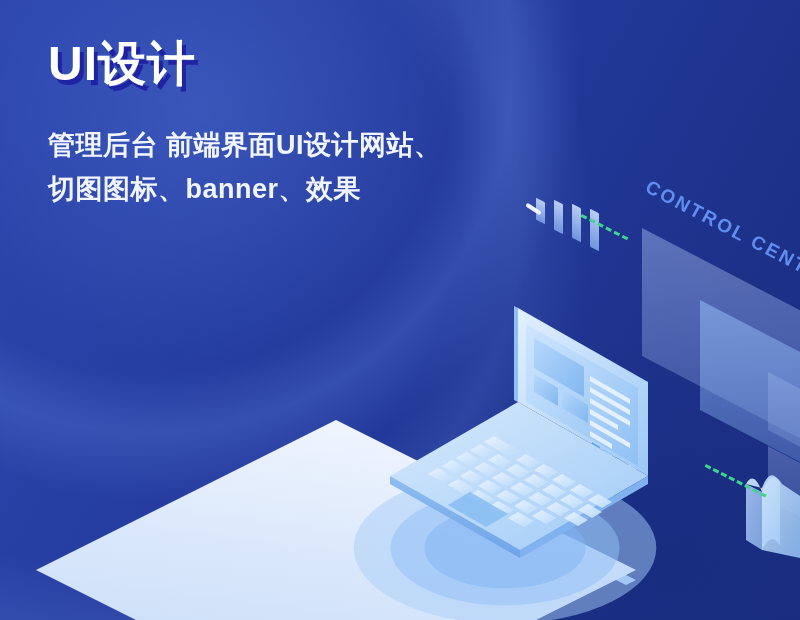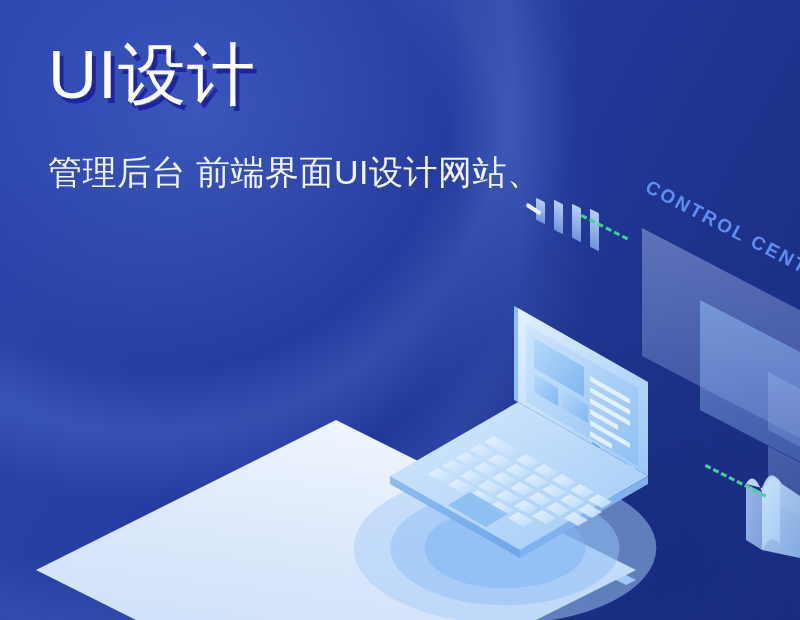--- a/index.html
+++ b/index.html
@@ -49,32 +49,32 @@
   }
 
   
   .text-block {
     position: absolute;
     left: 48px;
     top: 38px;
     z-index: 30;
   }
   .headline {
-    font-size: 68px;
-    font-weight: 400;
+    font-size: 48px;
+    font-weight: 700;
     color: #ffffff;
     letter-spacing: 1px;
     line-height: 1.08;
     margin: 0 0 34px 0;
     text-shadow: 4px 5px 0 #1f22a3;
     white-space: nowrap;
   }
   .sub-line {
-    font-size: 34px;
-    font-weight: 400;
+    font-size: 27px;
+    font-weight: 700;
     color: #f2f5ff;
     line-height: 1.62;
     letter-spacing: 0.5px;
     white-space: nowrap;
   }
 
   
   .panel {
     position: absolute;
     transform-origin: 0 0;
@@ -340,15 +340,16 @@
         </g>
 
         <path d="M140 192 L178 214 L156 227 L118 205 Z" fill="#86bcf2" opacity="0.85"></path>
       </g>
     </svg>
   </div>
 
   <div class="text-block">
     <h1 class="headline nosel">UI设计</h1>
     <div class="sub-line nosel">管理后台 前端界面UI设计网站、</div>
+    <div class="sub-line nosel">切图图标、banner、效果</div>
   </div>
 
 </div>
 
 </body></html>

